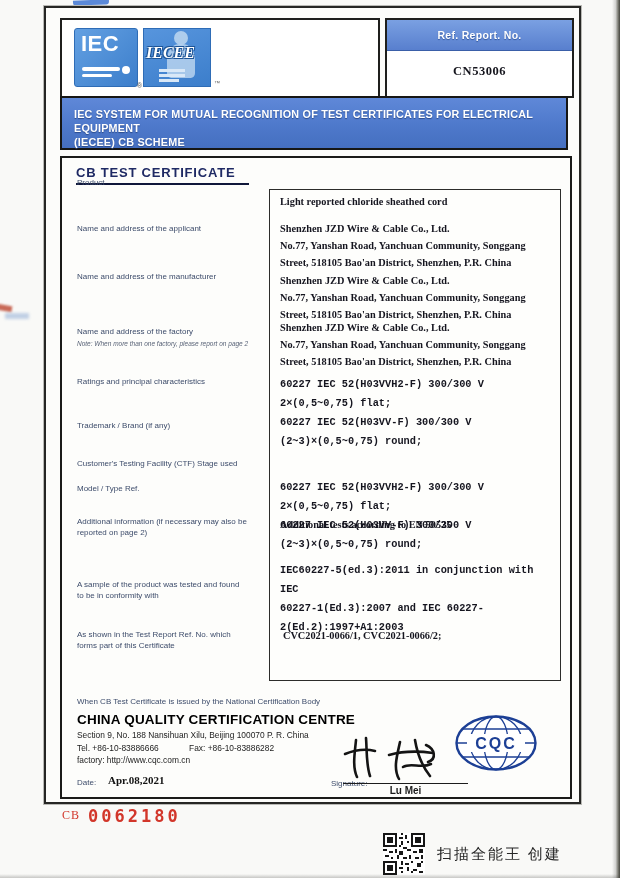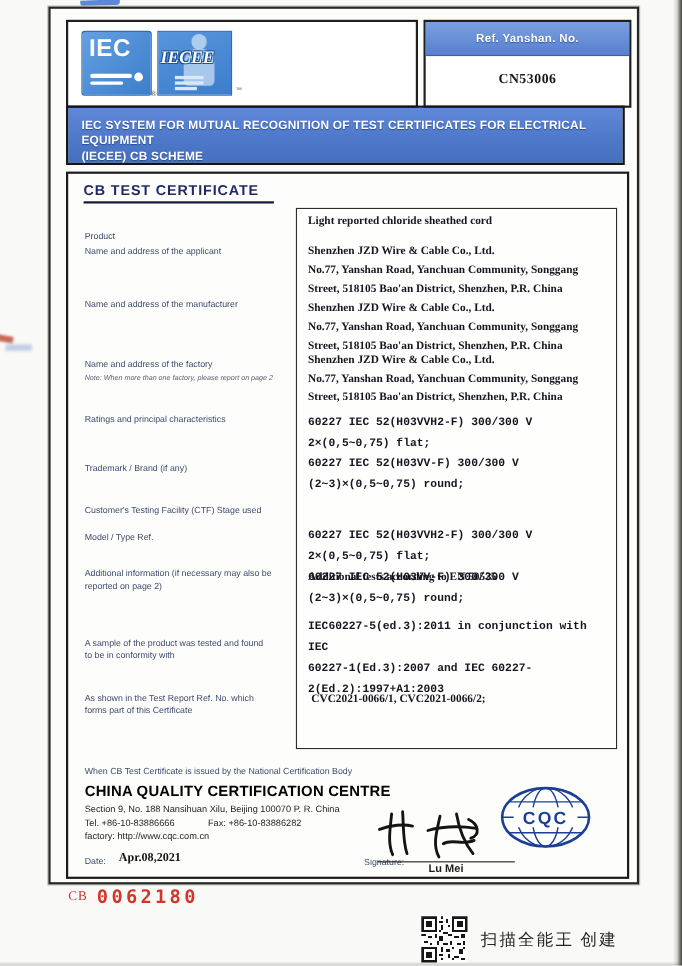--- a/index.html
+++ b/index.html
@@ -100,31 +100,31 @@
         <div class="fig-body"></div>
         <div class="fig-bar" style="left:15px;top:40px;width:26px;"></div>
         <div class="fig-bar" style="left:15px;top:45px;width:26px;"></div>
         <div class="fig-bar" style="left:15px;top:50px;width:20px;"></div>
         <div class="iecee-text">IECEE</div>
       </div>
       <span class="tm-mark">™</span>
     </div>
 
     <div class="ref-box">
-      <div class="ref-head">Ref. Yanshan. No.</div>
+      <div class="ref-head">Ref. Report. No.</div>
       <div class="ref-val">CN53006</div>
     </div>
 
     <div class="banner">IEC SYSTEM FOR MUTUAL RECOGNITION OF TEST CERTIFICATES FOR ELECTRICAL EQUIPMENT
 (IECEE) CB SCHEME</div>
 
     <div class="main">
       <div class="title">CB TEST CERTIFICATE</div>
 
-      <div class="lbl" style="top:51px;">Product</div>
+      <div class="lbl" style="top:19px;">Product</div>
       <div class="lbl" style="top:65px;">Name and address of the applicant</div>
       <div class="lbl" style="top:113px;">Name and address of the manufacturer</div>
       <div class="lbl" style="top:168px;">Name and address of the factory</div>
       <div class="note" style="top:182px;">Note: When more than one factory, please report on page 2</div>
       <div class="lbl" style="top:218px;">Ratings and principal characteristics</div>
       <div class="lbl" style="top:262px;">Trademark / Brand (if any)</div>
       <div class="lbl" style="top:300px;">Customer's Testing Facility (CTF) Stage used</div>
       <div class="lbl" style="top:325px;">Model / Type Ref.</div>
       <div class="lbl" style="top:358px;">Additional information (if necessary may also be
 reported on page 2)</div>

